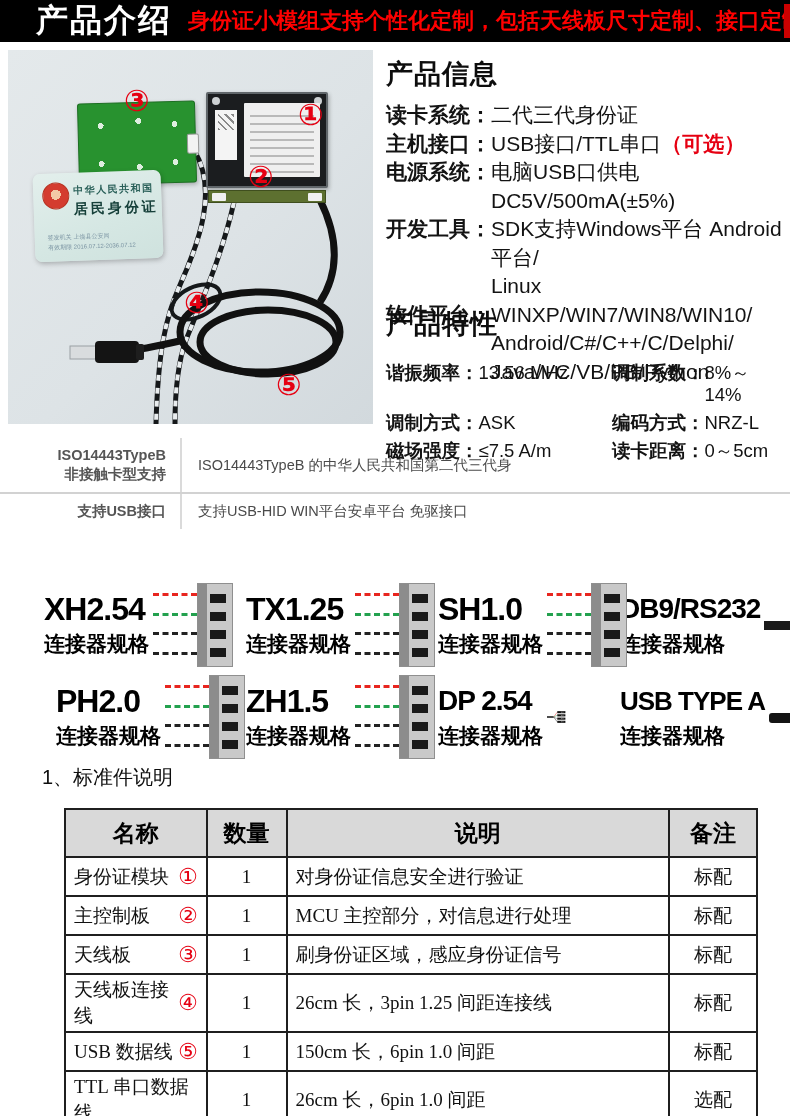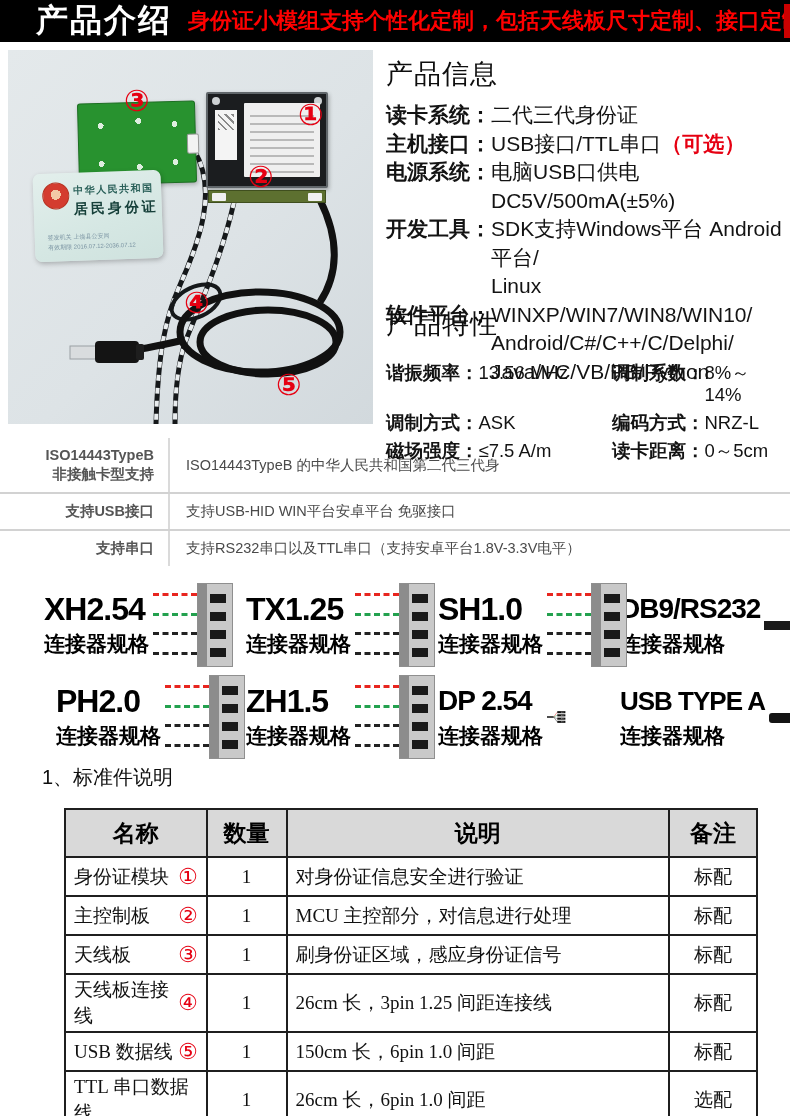--- a/index.html
+++ b/index.html
@@ -49,38 +49,38 @@
             background:radial-gradient(circle at 50% 45%,#f3c9a6 0 5px,#d43c2f 5px); border:1px solid #b5301f; }
   .card-country { position:absolute; left:40px; top:11px; font-size:10px; font-weight:bold; color:#2a6059; letter-spacing:1.5px; white-space:nowrap; }
   .card-title { position:absolute; left:40px; top:28px; font-size:14px; font-weight:bold; color:#16403a; letter-spacing:3px; white-space:nowrap; }
   .card-issue { position:absolute; left:13px; top:60px; font-size:6px; color:#7d96a4; white-space:nowrap; }
   .card-valid { position:absolute; left:13px; top:70px; font-size:6px; color:#7d96a4; white-space:nowrap; }
   .callout { position:absolute; color:#e60012; font-weight:bold; font-size:30px; line-height:1;
              font-family:"DejaVu Sans",sans-serif; }
 
   
   .info { position:absolute; left:386px; top:56px; width:398px; }
-  .h-title { font-size:27px; font-weight:normal; color:#0d0d0d; letter-spacing:1px; }
+  .h-title { font-size:27px; font-weight:bold; color:#0d0d0d; letter-spacing:1px; }
   .spec-list { margin-top:9px; }
   .spec-line { display:flex; font-size:21px; line-height:28.5px; color:#131313; }
   .spec-label { font-weight:bold; white-space:nowrap; }
   .spec-value { white-space:pre-line; }
   .red-inline { color:#e60012; font-weight:bold; }
   .features { position:absolute; left:386px; top:306px; width:400px; }
   .feat-grid { display:grid; grid-template-columns:226px 1fr; margin-top:20px; row-gap:6px; }
   .feat-item { display:flex; font-size:18.5px; line-height:22px; color:#131313; }
   .feat-label { font-weight:bold; white-space:nowrap; }
 
   
   .support { position:absolute; left:0; top:438px; width:790px; }
   .support-row { display:flex; align-items:stretch; border-bottom:2px solid #d2d2d2; }
   .support-row:last-child { border-bottom:none; }
   .support-left { width:170px; display:flex; align-items:center; justify-content:flex-end; text-align:right;
                   padding:8px 14px 8px 0; border-right:2px solid #dadada; color:#555; font-size:14.5px;
-                  line-height:19px; white-space:pre-line; font-weight:bold; }
+                  line-height:19px; white-space:pre-line; font-weight:bold;margin-left:12px; }
   .support-right { flex:1; display:flex; align-items:center; padding:8px 10px 8px 16px; color:#4a4a4a; font-size:14.5px; }
 
   
   .connectors { position:absolute; left:2px; top:580px; width:788px; }
   .conn-row { display:grid; grid-template-columns:202px 192px 170px 1fr; height:90px; align-items:center; }
   .conn-row + .conn-row { margin-top:2px; }
   .conn-item { display:flex; align-items:center; height:90px;margin-left:42px; }
   .conn-text { display:flex; flex-direction:column; justify-content:center; margin-right:4px; }
   .conn-name { font-size:32px; font-weight:900; letter-spacing:-1px; line-height:32px; color:#000; white-space:nowrap; }
   .conn-name.md { font-size:28px; }
@@ -233,24 +233,20 @@
 
   <div class="support">
     <div class="support-row">
       <div class="support-left">ISO14443TypeB
 非接触卡型支持</div>
       <div class="support-right">ISO14443TypeB 的中华人民共和国第二代三代身</div>
     </div>
     <div class="support-row">
       <div class="support-left">支持USB接口</div>
       <div class="support-right">支持USB-HID WIN平台安卓平台 免驱接口</div>
-    </div>
-    <div class="support-row">
-      <div class="support-left">支持串口</div>
-      <div class="support-right">支持RS232串口以及TTL串口（支持安卓平台1.8V-3.3V电平）</div>
     </div>
   </div>
 
   <div class="connectors">
     <div class="conn-row">
       <div class="conn-item">
         <div class="conn-text">
           <span class="conn-name">XH2.54</span>
           <span class="conn-label">连接器规格</span>
         </div>

